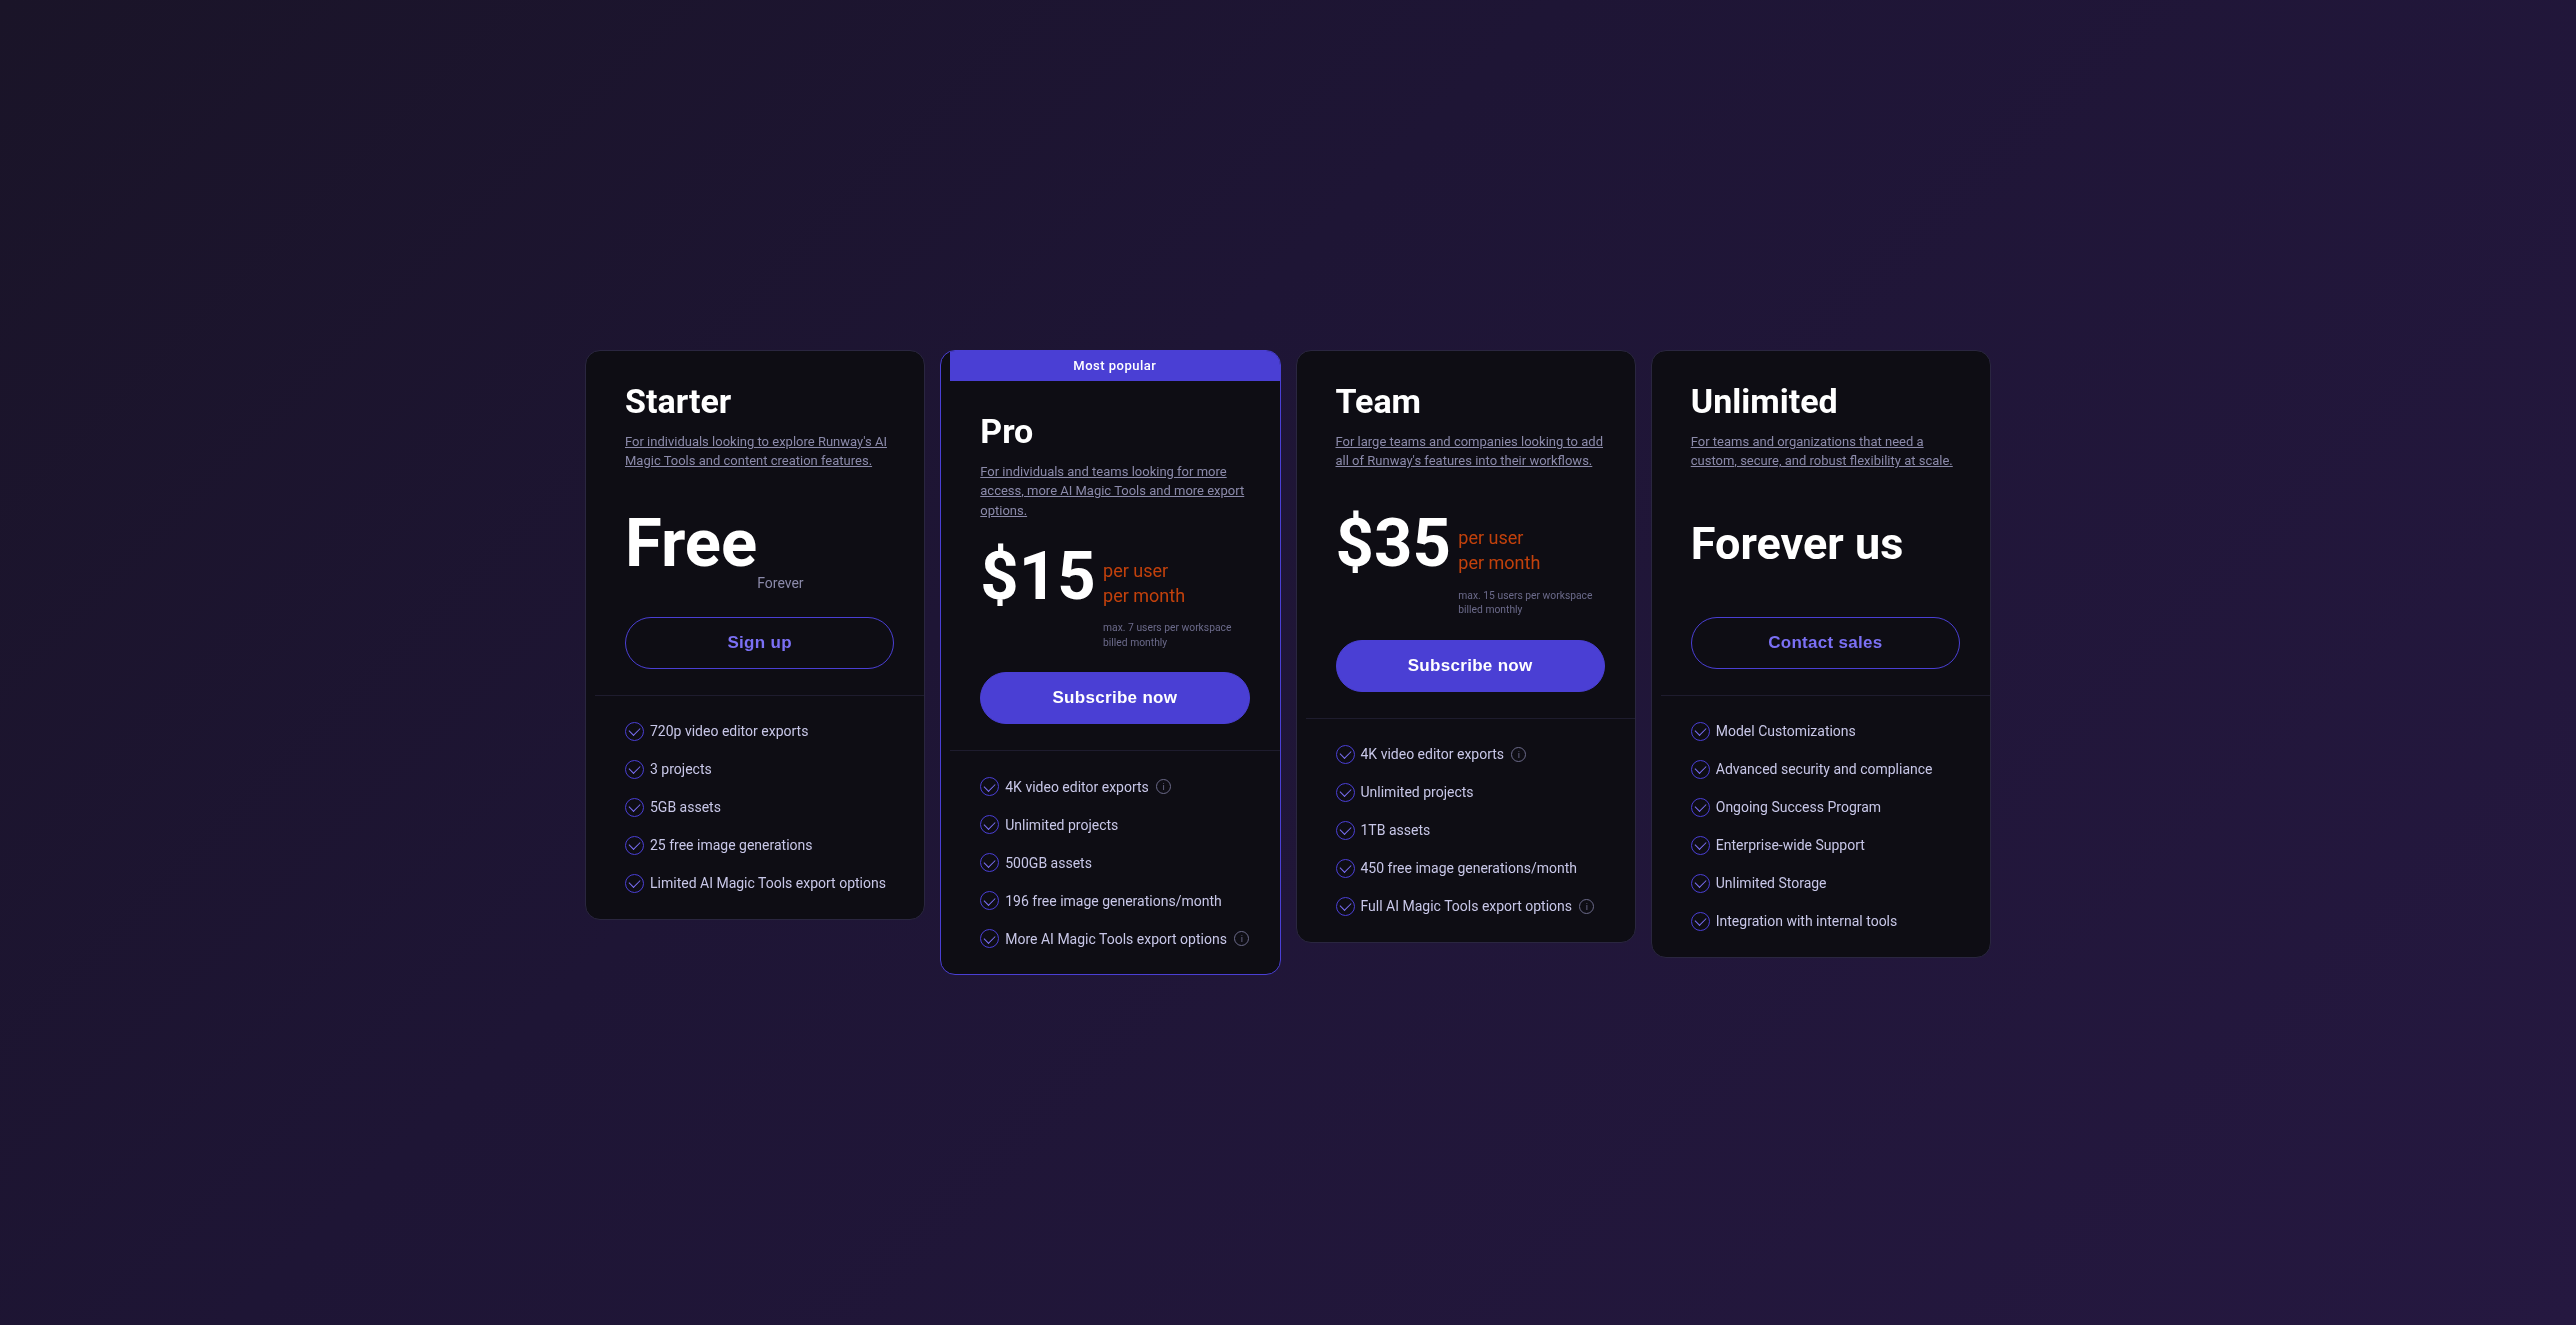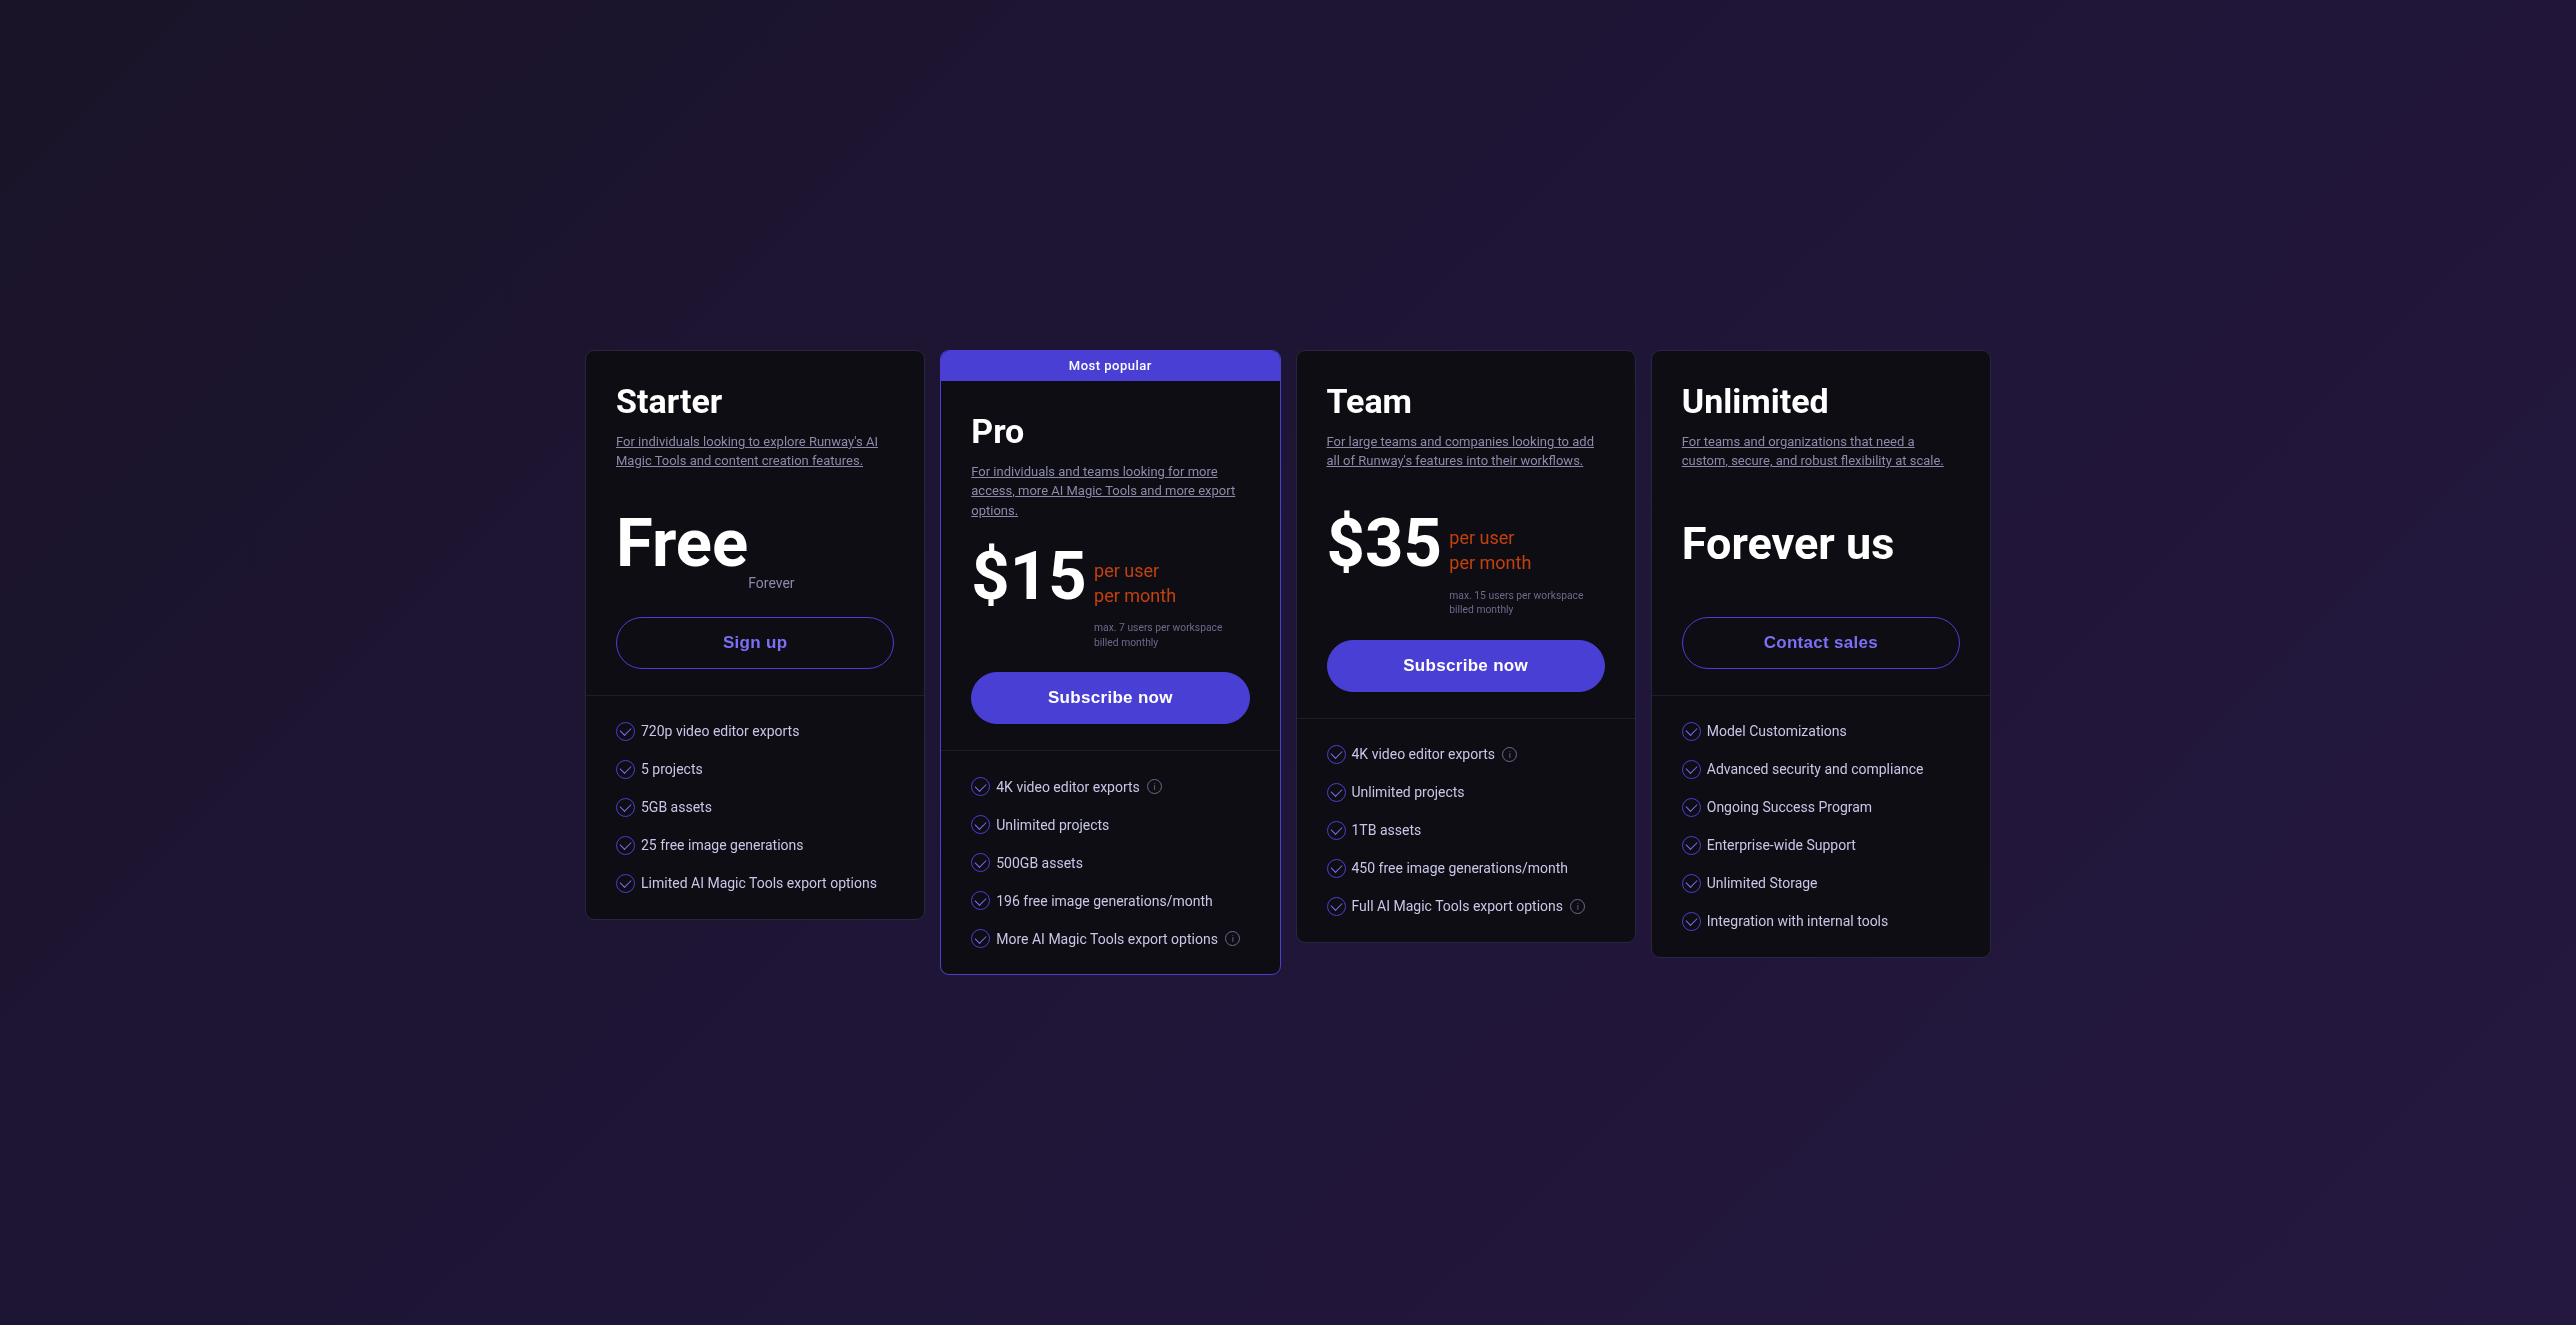--- a/index.html
+++ b/index.html
@@ -24,23 +24,24 @@
       gap: 0;
       max-width: 1406px;
       width: 100%;
       align-items: flex-start;
     }
 
     .plan-card {
       flex: 1;
       background: #0e0d14;
       border: 0.9px solid #2a2640;
-      border-radius: 9px;
+      border-radius: 15px;
       overflow: hidden;
       position: relative;
+      padding-left: 9px;
     }
 
     .plan-card.popular {
       border: 1.9px solid #4a3fd4;
       margin-top: 0;
     }
 
     .popular-badge {
       background: #4a3fd4;
       text-align: center;
@@ -242,21 +243,21 @@
         <span class="feature-text">
           <span>720p video editor exports</span>
 
         </span>
       </div>
             <div class="feature-item">
         <span class="check-icon">
           <span class="check-circle"></span>
         </span>
         <span class="feature-text">
-          <span>5 projects</span>
+          <span>3 projects</span>
 
         </span>
       </div>
             <div class="feature-item">
         <span class="check-icon">
           <span class="check-circle"></span>
         </span>
         <span class="feature-text">
           <span>5GB assets</span>
 

